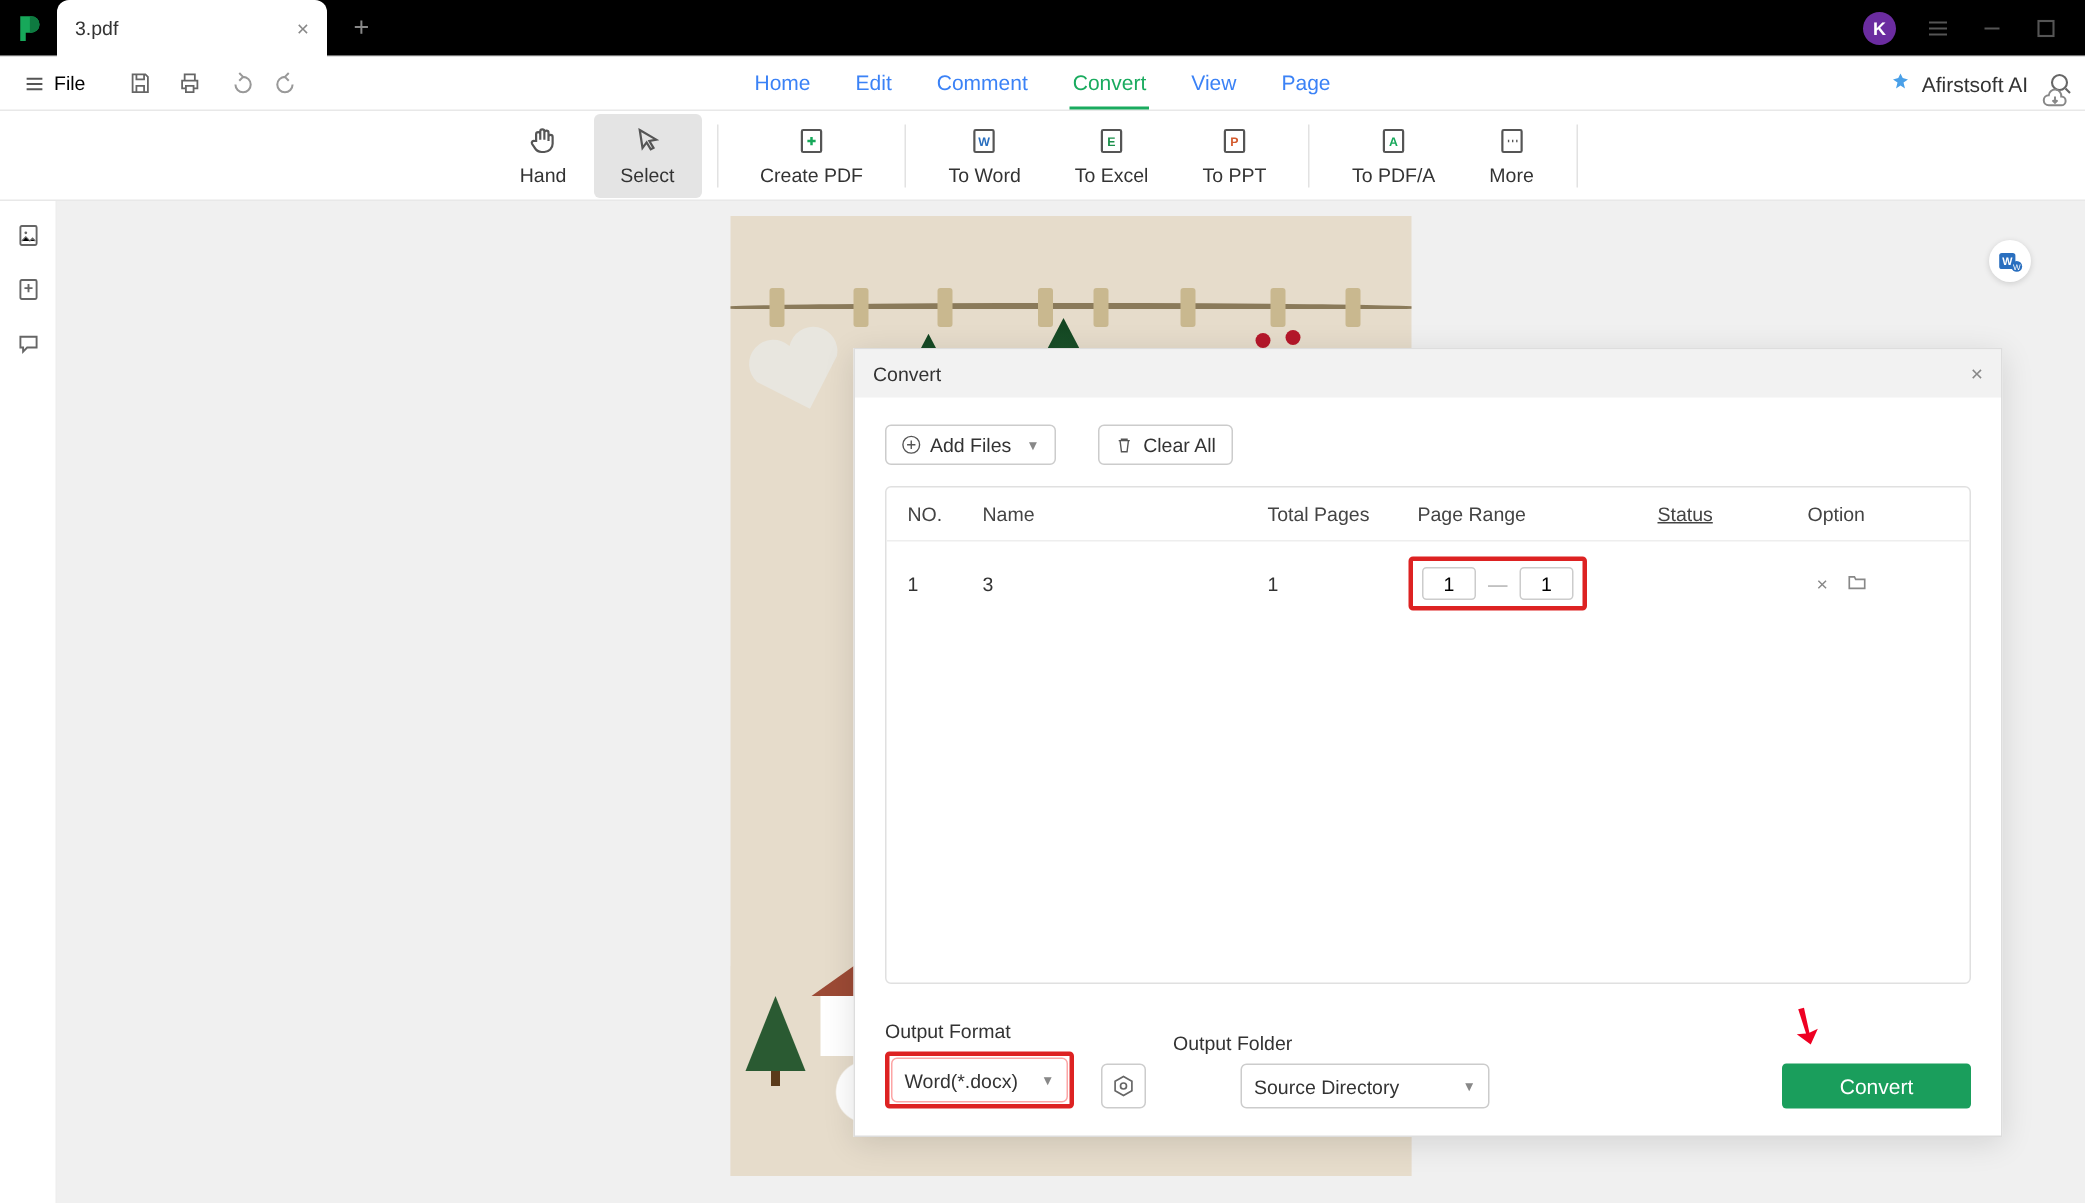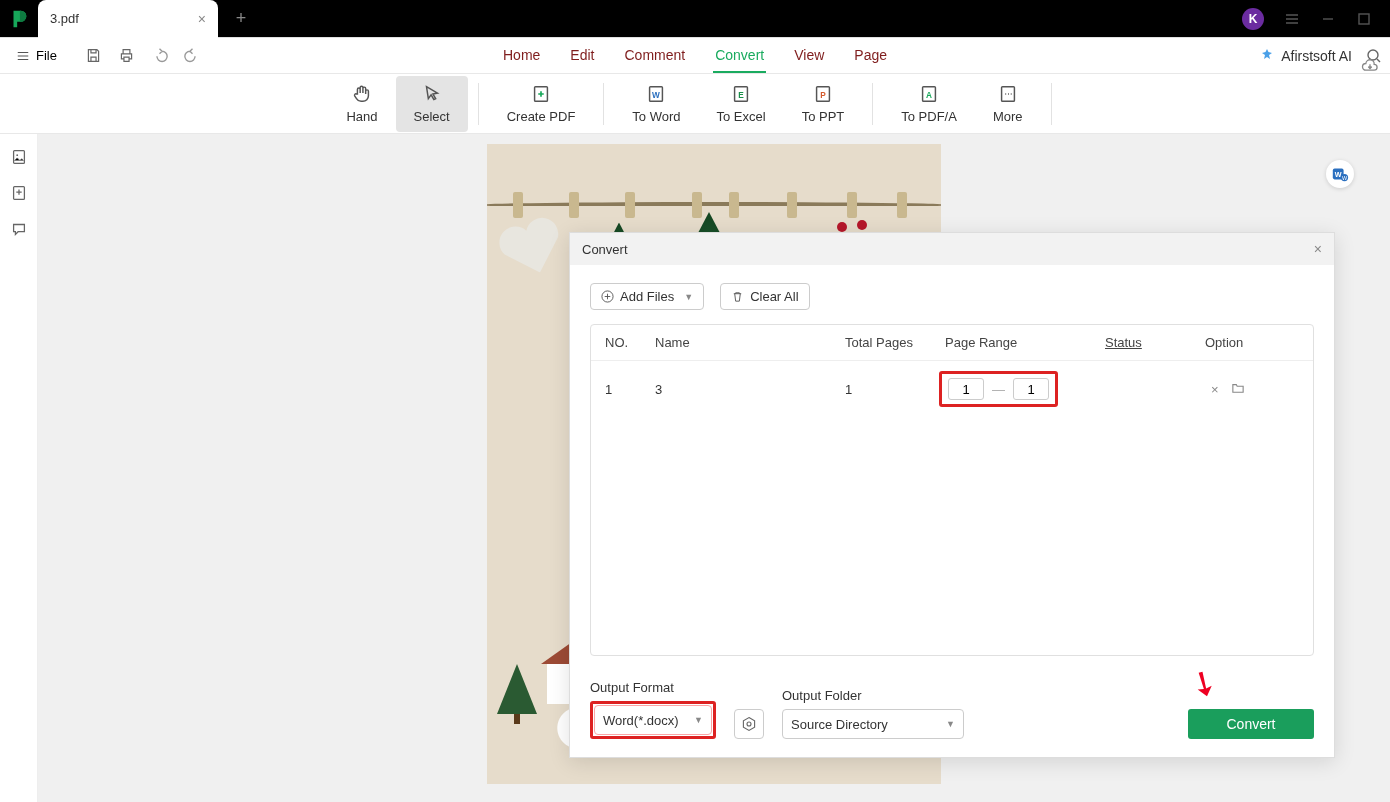--- a/index.html
+++ b/index.html
@@ -15,21 +15,21 @@
 .titlebar-right { margin-left: auto; display: flex; align-items: center; gap: 20px; padding-right: 18px; }
 .avatar { width: 22px; height: 22px; border-radius: 50%; background: #6b2ca0; color: #fff; display: flex; align-items: center; justify-content: center; font-size: 12px; font-weight: bold; }
 .win-icon { width: 16px; height: 16px; color: #555; }
 
 
 .menubar { height: 36px; display: flex; align-items: center; border-bottom: 1px solid #e8e8e8; padding: 0 8px; position: relative; }
 .hamburger-file { display: flex; align-items: center; gap: 6px; padding: 0 8px; color: #000000; font-size: 13px; }
 .menu-tools { display: flex; gap: 16px; margin-left: 20px; }
 .mic { color: #666; }
 .menu-center { position: absolute; left: 50%; transform: translateX(-50%); display: flex; gap: 26px; }
-.menu-item { font-size: 14px; color: #7f1d1d; cursor: pointer; padding: 8px 2px; }
+.menu-item { font-size: 14px; color: #3b82f6; cursor: pointer; padding: 8px 2px; }
 .menu-item.active { color: #1aab5f; border-bottom: 2px solid #1aab5f; }
 .menu-right { margin-left: auto; display: flex; align-items: center; gap: 14px; }
 .ai-item { display: flex; align-items: center; gap: 6px; font-size: 14px; color: #333; }
 
 
 .ribbon { height: 60px; display: flex; align-items: center; justify-content: center; border-bottom: 1px solid #e8e8e8; gap: 0; }
 .ribbon-btn { display: flex; flex-direction: column; align-items: center; justify-content: center; padding: 6px 18px; cursor: pointer; height: 56px; font-size: 13px; color: #333; }
 .ribbon-btn .ri { width: 22px; height: 22px; margin-bottom: 4px; color: #555; }
 .ribbon-btn.selected { background: #e4e4e4; border-radius: 4px; }
 .rsep { width: 1px; height: 42px; background: #e2e2e2; margin: 0 10px; }
@@ -48,21 +48,21 @@
 .heart { position: absolute; top: 44px; left: 12px; width: 64px; height: 58px; background: #e8e6df; transform: rotate(-18deg); clip-path: path('M32 58 L4 30 A16 16 0 1 1 32 14 A16 16 0 1 1 60 30 Z'); }
 .doc-text { position: absolute; top: 395px; left: 50%; transform: translateX(-50%); text-align: center; font-size: 11px; color: #555; width: 90%; }
 .floating-word { position: absolute; top: 160px; right: 36px; width: 28px; height: 28px; border-radius: 50%; background: #fff; box-shadow: 0 1px 4px rgba(0,0,0,.15); display: flex; align-items: center; justify-content: center; }
 .cloud-right { position: absolute; top: 58px; right: 10px; }
 
 
 .dialog { position: absolute; top: 232px; left: 569px; width: 766px; height: 526px; background: #fff; border: 1px solid #ddd; box-shadow: 0 4px 20px rgba(0,0,0,.12); display: flex; flex-direction: column; }
 .dialog-title { height: 32px; background: #f2f2f2; display: flex; align-items: center; padding: 0 12px; font-size: 13px; color: #333; }
 .dialog-close { margin-left: auto; color: #888; font-size: 14px; cursor: pointer; }
 .dialog-body { flex: 1; padding: 18px 20px; display: flex; flex-direction: column; }
-.dbuttons { display: flex; gap: 16px; margin-bottom: 14px; }
+.dbuttons { display: flex; gap: 28px; margin-bottom: 14px; }
 .dbtn { border: 1px solid #ccc; border-radius: 4px; padding: 5px 10px; font-size: 13px; display: flex; align-items: center; gap: 6px; background: #fff; cursor: pointer; color: #333; }
 .dbtn .caret { font-size: 9px; color: #888; margin-left: 4px; }
 .dtable { border: 1px solid #e0e0e0; border-radius: 4px; flex: 1; overflow: hidden; }
 .thead { display: flex; padding: 10px 14px; font-size: 13px; color: #444; border-bottom: 1px solid #eee; }
 .cno { width: 50px; }
 .cname { width: 190px; }
 .ctot { width: 100px; }
 .crange { width: 160px; }
 .cstatus { width: 100px; text-decoration: underline; }
 .copt { flex: 1; }
@@ -72,21 +72,21 @@
 .range-sep { color: #aaa; }
 .opt-icons { display: flex; gap: 12px; color: #888; margin-left: 6px; }
 .dlg-footer { display: flex; align-items: flex-end; gap: 18px; padding-top: 24px; }
 .fcol { display: flex; flex-direction: column; gap: 6px; }
 .flabel { font-size: 13px; color: #333; }
 .fselect { border: 1px solid #ccc; border-radius: 4px; height: 30px; padding: 0 8px; display: flex; align-items: center; font-size: 13px; color: #333; position: relative; }
 .fselect .caret { position: absolute; right: 8px; font-size: 9px; color: #888; }
 .format-hl { border: 3px solid #d22; border-radius: 3px; padding: 1px; display: inline-block; }
 .format-hl .fselect { width: 118px; border: 1px solid #fca5a5; }
 .hex-btn { width: 30px; height: 30px; border: 1px solid #ccc; border-radius: 4px; display: flex; align-items: center; justify-content: center; color: #666; }
-.folder-sel { width: 182px; }
+.folder-sel { width: 166px; margin-left: 45px; }
 .convert-btn { margin-left: auto; width: 126px; height: 30px; background: #1a9e5c; color: #fff; border: none; border-radius: 3px; font-size: 14px; cursor: pointer; }
 .arrow-anno { position: absolute; color: #e02; font-size: 34px; transform: rotate(30deg); }
 .snow { position: absolute; bottom: 0; left: 0; right: 0; height: 140px; background: radial-gradient(circle at 20% 60%, #fff 20px, transparent 21px), radial-gradient(circle at 45% 50%, #fff 24px, transparent 25px), radial-gradient(circle at 70% 62%, #fff 22px, transparent 23px), radial-gradient(circle at 90% 55%, #fff 20px, transparent 21px), #e6dccb; }
 .house { position: absolute; bottom: 80px; left: 60px; width: 50px; height: 40px; background: #fff; }
 .house::before { content:''; position:absolute; top:-22px; left:-6px; border-left:31px solid transparent; border-right:31px solid transparent; border-bottom:22px solid #9c4a35; }
 .tree { position: absolute; bottom: 60px; width: 40px; height: 70px; }
 .tree::before { content:''; position:absolute; bottom:0; left:17px; width:6px; height:14px; background:#5a3a1a; }
 .tree::after { content:''; position:absolute; bottom:10px; left:0; border-left:20px solid transparent; border-right:20px solid transparent; border-bottom:50px solid #2a5a32; }
 svg { display: block; }
 </style>

